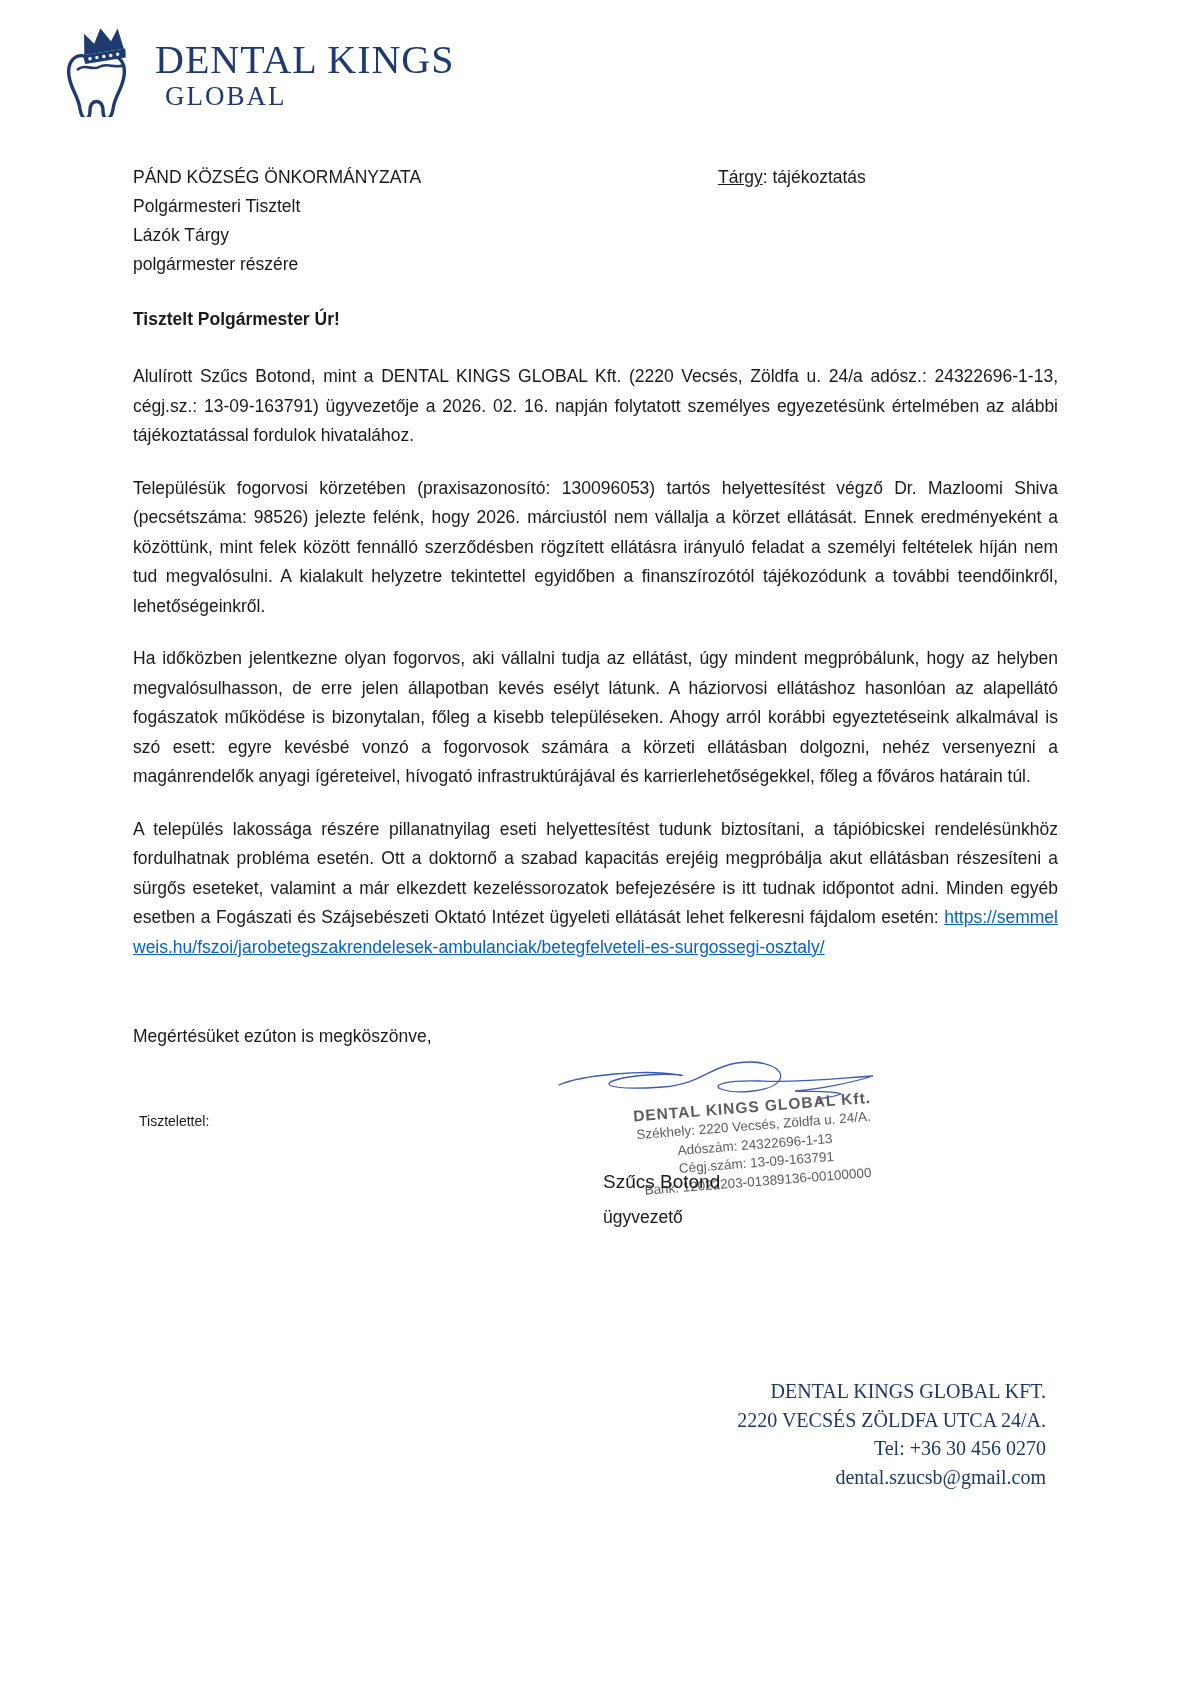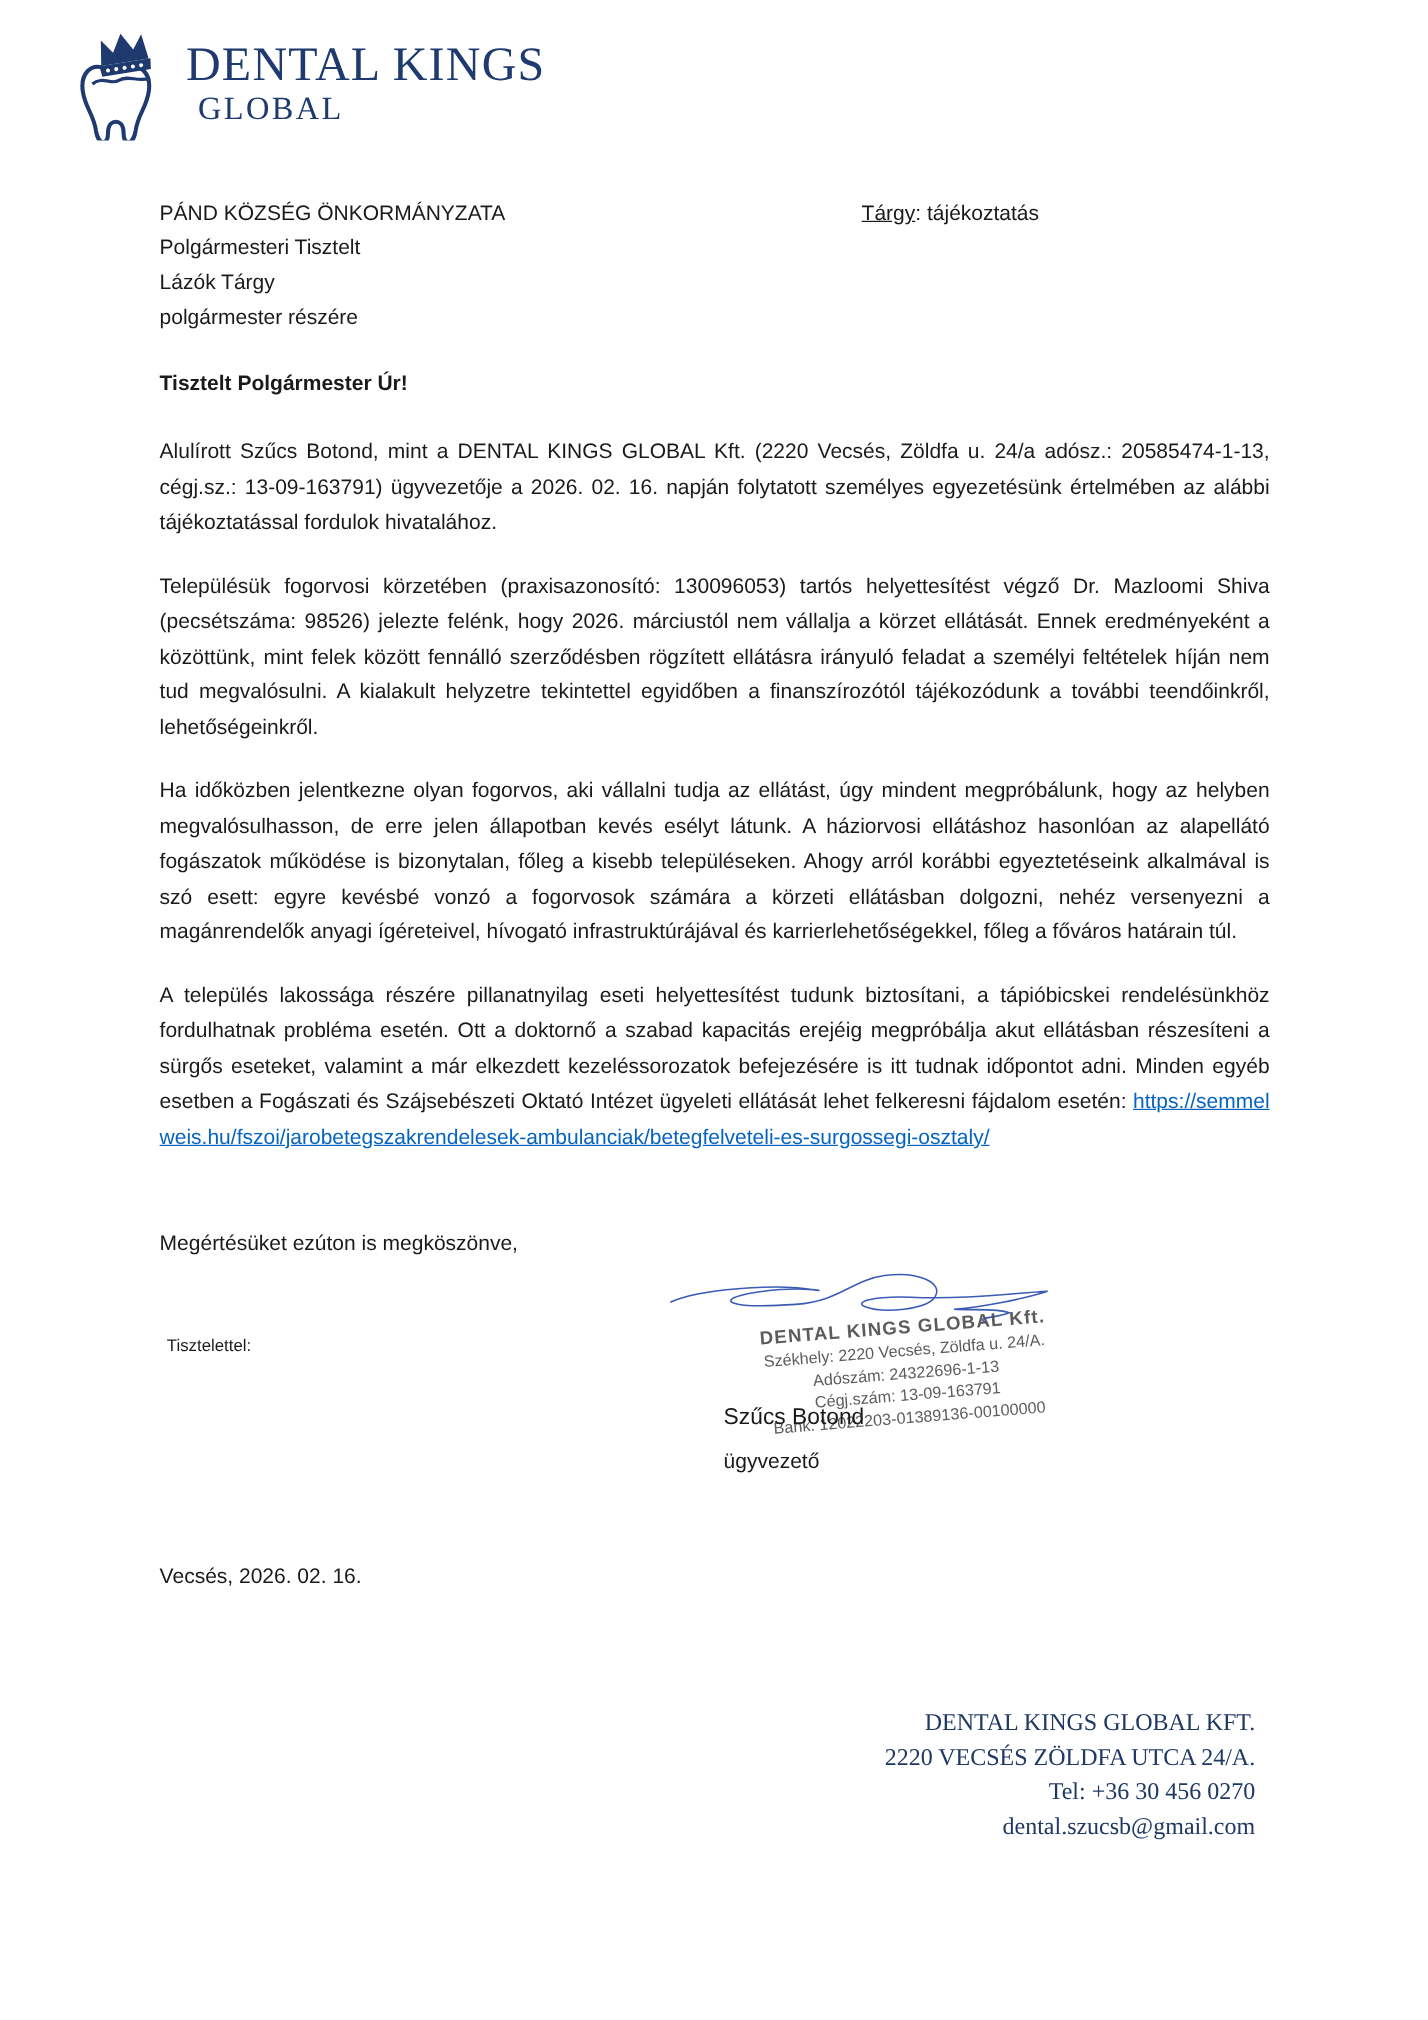--- a/index.html
+++ b/index.html
@@ -10,21 +10,21 @@
     height: 1683px;
     margin: 0 auto;
     background: #ffffff;
     font-family: "Liberation Sans", sans-serif;
     color: #1a1a1a;
     padding: 25px 132px 0 133px;
     overflow: hidden;
   }
 
   
-  .logo { display: flex; align-items: flex-start; margin-left: -70px; margin-bottom: 46px; }
+  .logo { display: flex; align-items: center; margin-left: -70px; margin-bottom: 46px; }
   .logo-icon { width: 86px; height: 92px; flex: 0 0 auto; }
   .logo-text { margin-left: 6px; margin-top: 8px; font-family: "Liberation Serif", serif; color: #1e3a6e; }
   .logo-title { font-size: 40px; letter-spacing: 1px; line-height: 42px; }
   .logo-sub { font-size: 27px; letter-spacing: 2px; line-height: 30px; margin-left: 10px; }
 
   
   .addr-row { position: relative; font-size: 17.5px; line-height: 29px; }
   .addr-bold { font-weight: normal; }
   .subject { position: absolute; left: 585px; top: 0; font-weight: normal; }
   .subject .u { text-decoration: underline; }
@@ -97,21 +97,21 @@
   <div class="addr-row">
     <div class="addr-bold">PÁND KÖZSÉG ÖNKORMÁNYZATA</div>
     <div class="addr-bold">Polgármesteri Tisztelt</div>
     <div class="addr-bold">Lázók Tárgy</div>
     <div>polgármester részére</div>
     <div class="subject"><span class="u">Tárgy</span><span>: tájékoztatás</span></div>
   </div>
 
   <div class="salutation">Tisztelt Polgármester Úr!</div>
 
-  <p class="para">Alulírott Szűcs Botond, mint a DENTAL KINGS GLOBAL Kft. (2220 Vecsés, Zöldfa u. 24/a adósz.: 20585474-1-13, cégj.sz.: 13-09-163791) ügyvezetője a 2026. 02. 16. napján folytatott személyes egyezetésünk értelmében az alábbi tájékoztatással fordulok hivatalához.</p>
+  <p class="para">Alulírott Szűcs Botond, mint a DENTAL KINGS GLOBAL Kft. (2220 Vecsés, Zöldfa u. 24/a adósz.: 24322696-1-13, cégj.sz.: 13-09-163791) ügyvezetője a 2026. 02. 16. napján folytatott személyes egyezetésünk értelmében az alábbi tájékoztatással fordulok hivatalához.</p>
   <p class="para">Településük fogorvosi körzetében (praxisazonosító: 130096053) tartós helyettesítést végző Dr. Mazloomi Shiva (pecsétszáma: 98526) jelezte felénk, hogy 2026. márciustól nem vállalja a körzet ellátását. Ennek eredményeként a közöttünk, mint felek között fennálló szerződésben rögzített ellátásra irányuló feladat a személyi feltételek híján nem tud megvalósulni. A kialakult helyzetre tekintettel egyidőben a finanszírozótól tájékozódunk a további teendőinkről, lehetőségeinkről.</p>
   <p class="para">Ha időközben jelentkezne olyan fogorvos, aki vállalni tudja az ellátást, úgy mindent megpróbálunk, hogy az helyben megvalósulhasson, de erre jelen állapotban kevés esélyt látunk. A háziorvosi ellátáshoz hasonlóan az alapellátó fogászatok működése is bizonytalan, főleg a kisebb településeken. Ahogy arról korábbi egyeztetéseink alkalmával is szó esett: egyre kevésbé vonzó a fogorvosok számára a körzeti ellátásban dolgozni, nehéz versenyezni a magánrendelők anyagi ígéreteivel, hívogató infrastruktúrájával és karrierlehetőségekkel, főleg a főváros határain túl.</p>
   <p class="para last"><span>A település lakossága részére pillanatnyilag eseti helyettesítést tudunk biztosítani, a tápióbicskei rendelésünkhöz fordulhatnak probléma esetén. Ott a doktornő a szabad kapacitás erejéig megpróbálja akut ellátásban részesíteni a sürgős eseteket, valamint a már elkezdett kezeléssorozatok befejezésére is itt tudnak időpontot adni. Minden egyéb esetben a Fogászati és Szájsebészeti Oktató Intézet ügyeleti ellátását lehet felkeresni fájdalom esetén:</span> <a class="link">https://semmelweis.hu/fszoi/jarobetegszakrendelesek-ambulanciak/betegfelveteli-es-surgossegi-osztaly/</a></p>
 
   <div class="thanks">Megértésüket ezúton is megköszönve,</div>
 
   <div class="sig-area">
 
     <svg class="signature-svg" viewBox="0 0 336 52" aria-hidden="true">
       <path d="M8 32 C 30 22, 95 16, 128 22 C 140 24, 120 18, 78 24 C 42 30, 55 38, 112 34 C 150 31, 158 14, 186 10 C 214 6, 236 16, 228 28 C 221 38, 186 42, 170 36 C 160 32, 176 27, 208 28 C 252 30, 290 25, 322 23 C 300 30, 268 36, 244 38 C 262 39, 280 37, 290 41 C 278 46, 262 44, 270 49" fill="none" stroke="#3b5bb5" stroke-width="1.3" stroke-linecap="round"></path>
@@ -124,21 +124,20 @@
       <div class="s2">Székhely: 2220 Vecsés, Zöldfa u. 24/A.</div>
       <div class="s2">Adószám: 24322696-1-13</div>
       <div class="s2">Cégj.szám: 13-09-163791</div>
       <div class="s2">Bank: 12022203-01389136-00100000</div>
     </div>
 
     <div class="signer-name">Szűcs Botond</div>
     <div class="signer-title">ügyvezető</div>
   </div>
 
-  <div class="date-line">Vecsés, 2026. 02. 16.</div>
 
   <div class="footer">
     <div>DENTAL KINGS GLOBAL KFT.</div>
     <div>2220 VECSÉS ZÖLDFA UTCA 24/A.</div>
     <div>Tel: +36 30 456 0270</div>
     <div>dental.szucsb@gmail.com</div>
   </div>
 
 </div>
 

